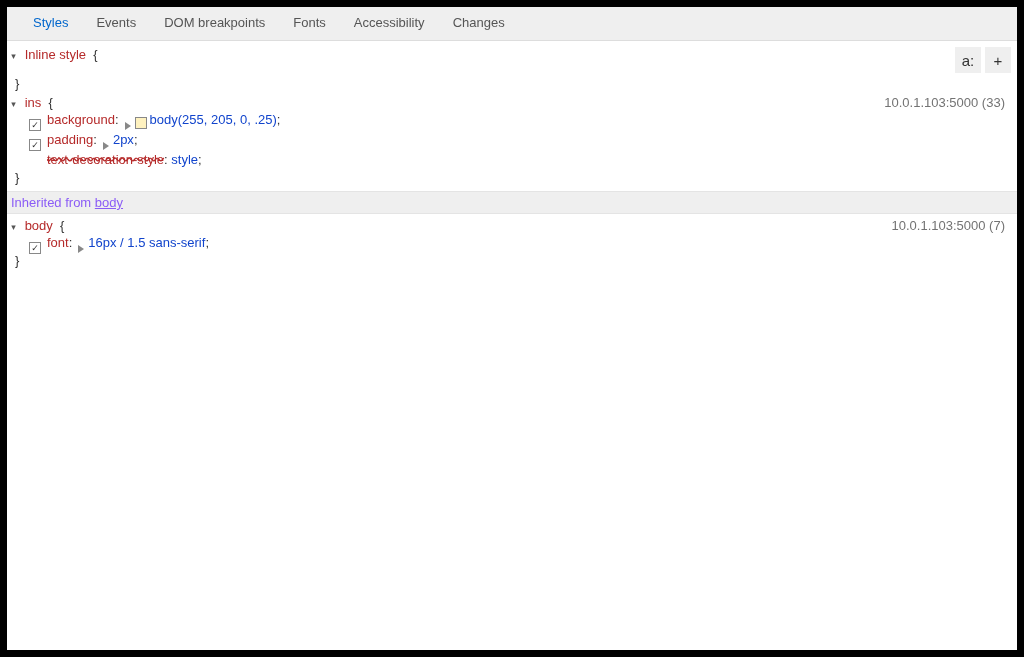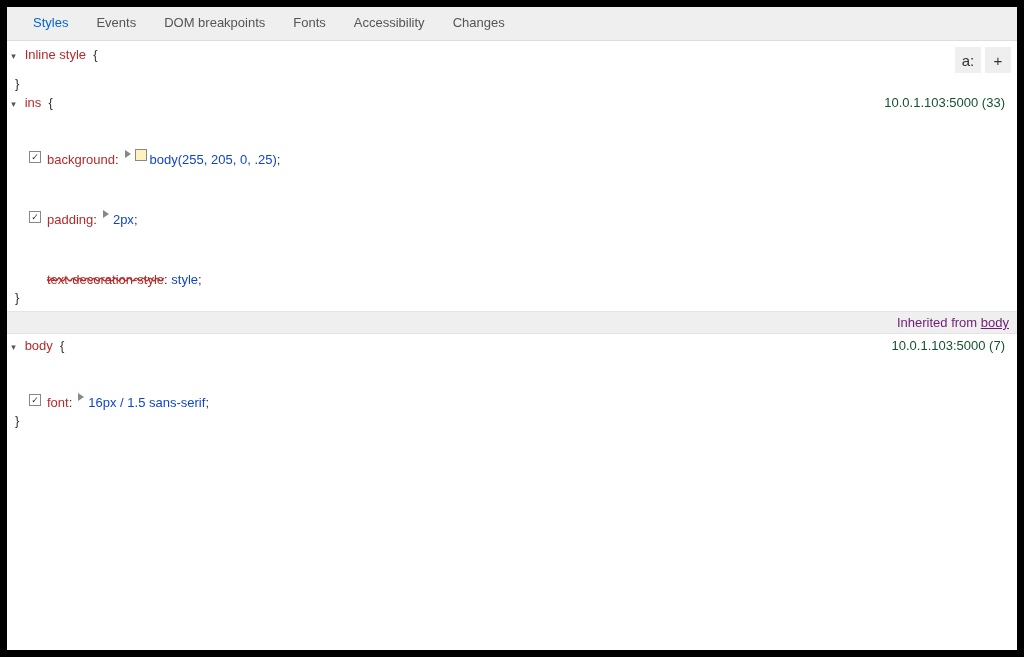--- a/index.html
+++ b/index.html
@@ -44,31 +44,30 @@
   .tool-btn {
     width: 26px; height: 26px;
     background: #efefef;
     display: flex; align-items: center; justify-content: center;
     font-size: 15px; color: #333;
   }
   .rules { padding: 6px 8px 6px 4px; }
   .rule { position: relative; margin-bottom: 2px; }
   .src-link {
     position: absolute; right: 4px; top: 0;
-    color: #14532d; font-size: 13px;
+    color: #737373; font-size: 13px;
   }
   .tw { display: inline-block; width: 10px; color: #555; font-size: 10px; }
   .tw::before { content: "▾"; display:inline-block; transform: scale(0.9);}
   .selector { color: #b52a2a; }
   .brace { color: #333; }
   .decl-row {
     padding-left: 18px;
-    display: flex; align-items: flex-start;
+    display: flex; align-items: flex-end;
     line-height: 20px;
-    margin-top: 40px;
   }
   .chk {
     width: 12px; height: 12px;
     border: 1px solid #888;
     margin-right: 6px;
     display: inline-flex; align-items: center; justify-content: center;
     font-size: 9px; color: #333;
     position: relative; top: 1px;
   }
   .chk::after { content: "✓"; }
@@ -95,23 +94,22 @@
     position: relative; top: -1px;
   }
   .val { color: #1144cc; }
   .semi { color: #333; }
   .close-brace { color: #333; padding-left: 4px; }
   .inherit-bar {
     background: #efefef;
     border-top: 1px solid #e4e4e4;
     border-bottom: 1px solid #e4e4e4;
     padding: 3px 8px;
-    color: #701a75;
+    color: #8b5cf6;
     margin: 6px -8px 4px -8px;
-    text-align: right;
   }
   .inherit-bar .elname { text-decoration: underline; }
 </style>
 </head>
 <body>
 
 <div class="frame">
 
   <div class="tabbar">
     <div class="tab active">Styles</div>

